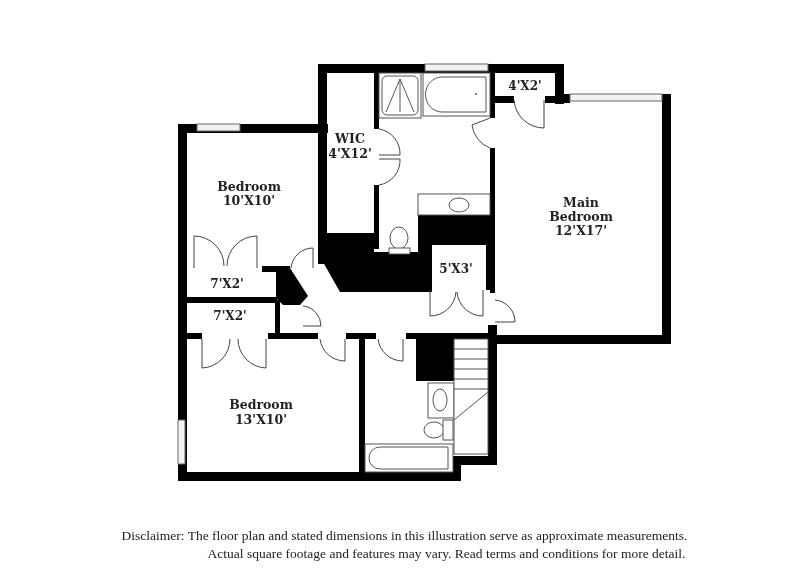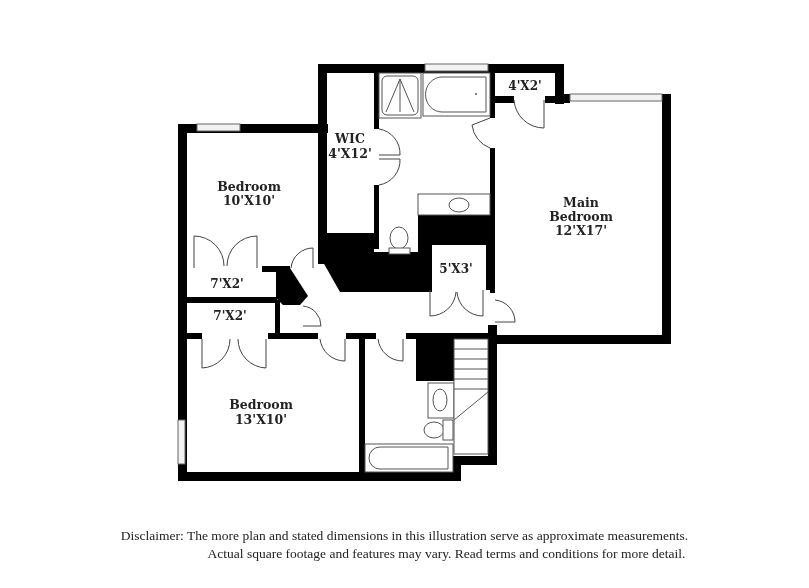--- a/index.html
+++ b/index.html
@@ -166,14 +166,14 @@
 
     <text class="lbl-sm" x="456" y="273">5'X3'</text>
 
     <text class="lbl-sm" x="230" y="320">7'X2'</text>
 
     <text class="lbl" x="261" y="409">Bedroom</text>
     <text class="lbl" x="261" y="424">13'X10'</text>
   </g>
 </svg>
 
-<div id="disc1" class="disclaimer">Disclaimer: The more plan and stated dimensions in this illustration serve as approximate measurements.</div>
+<div id="disc1" class="disclaimer">Disclaimer: The floor plan and stated dimensions in this illustration serve as approximate measurements.</div>
 <div id="disc2" class="disclaimer">Actual square footage and features may vary. Read terms and conditions for more detail.</div>
 
 </body></html>

